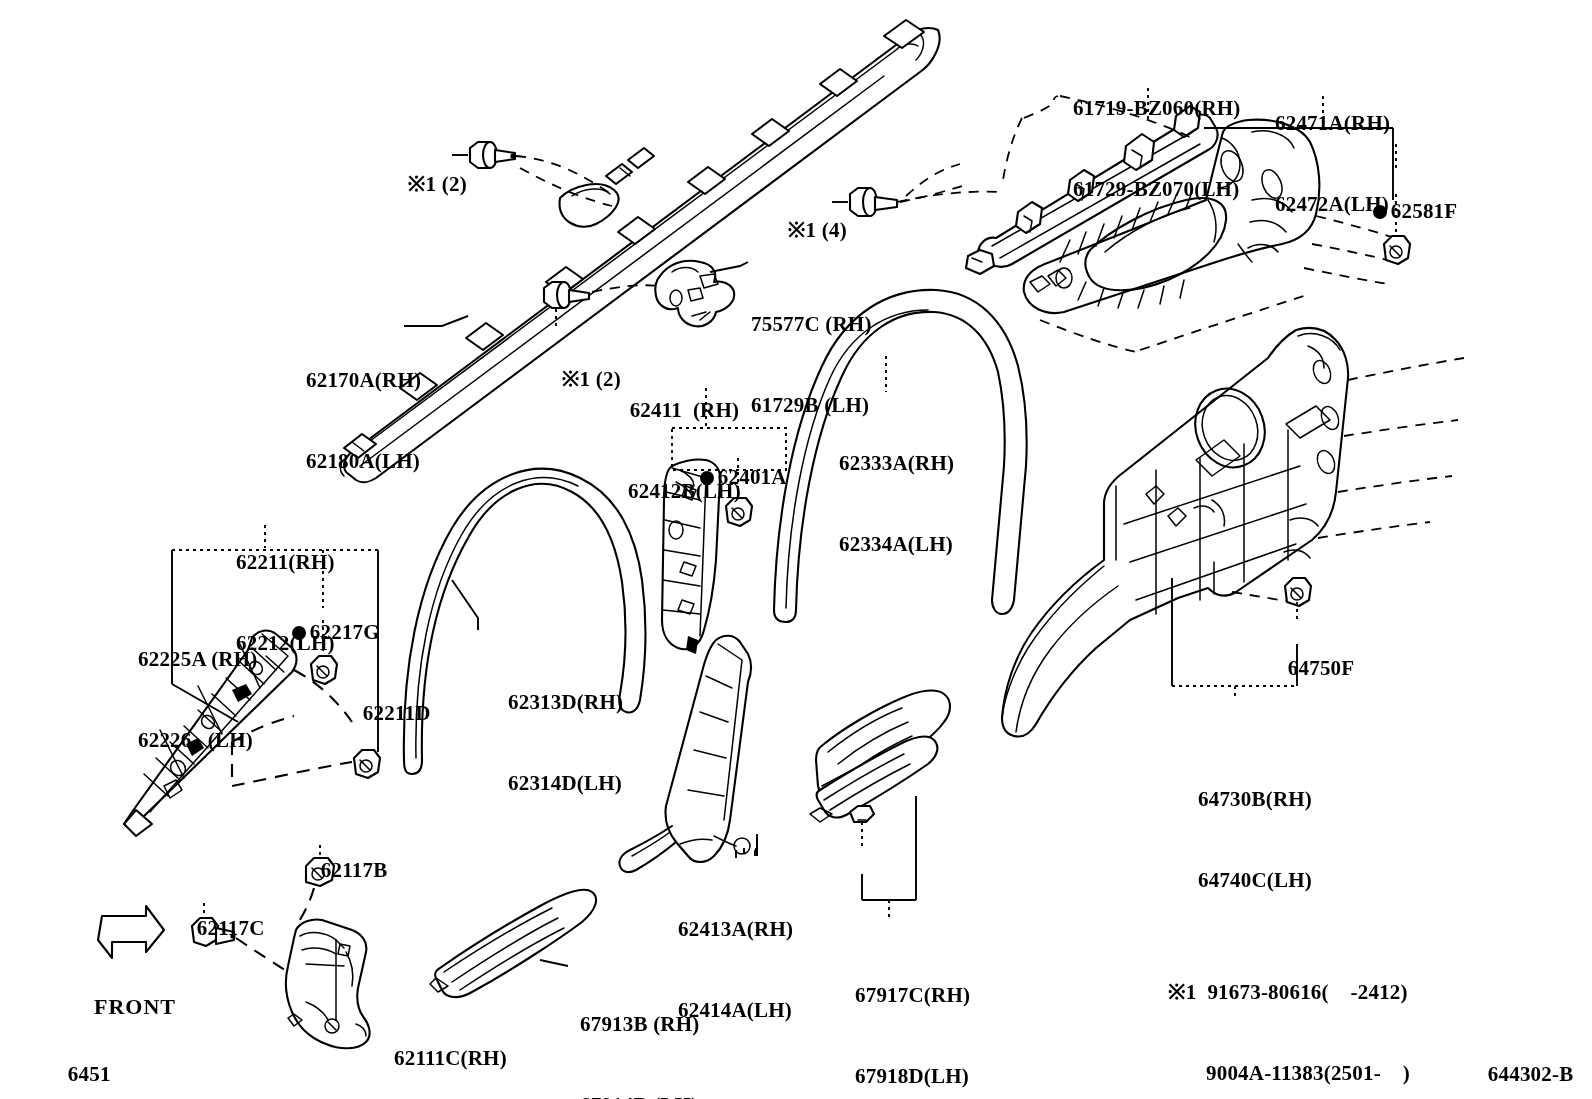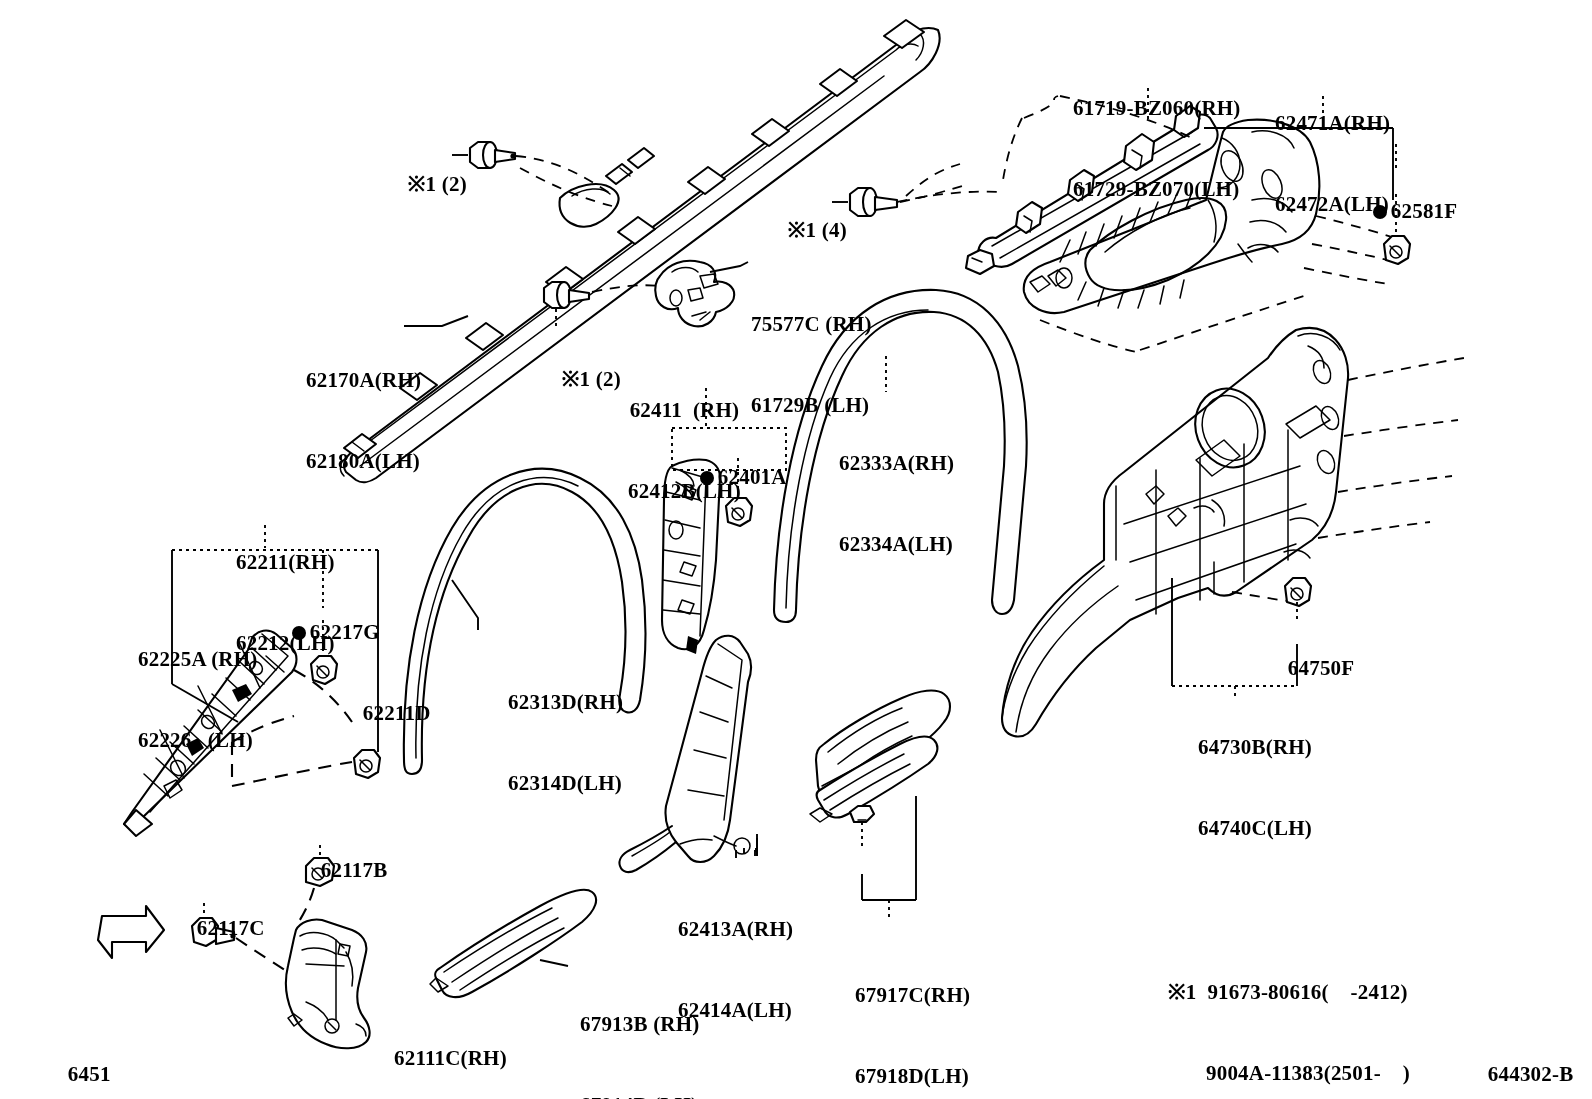--- a/index.html
+++ b/index.html
@@ -636,21 +636,21 @@
 
   <div class="lbl two" style="left:508px; top:635px;">
     <div>62313D(RH)</div>
     <div>62314D(LH)</div>
   </div>
 
   <div class="lbl" style="left:1266px; top:629px;text-align:right;">
     <span>64750F</span>
   </div>
 
-  <div class="lbl two" style="left:1198px; top:680px;">
+  <div class="lbl two" style="left:1198px; top:732px;">
     <div>64730B(RH)</div>
     <div>64740C(LH)</div>
   </div>
 
   <div class="lbl two" style="left:678px; top:862px;">
     <div>62413A(RH)</div>
     <div>62414A(LH)</div>
   </div>
 
 
@@ -670,20 +670,23 @@
   <div class="lbl two" style="left:580px; top:957px;">
     <div>67913B (RH)</div>
     <div>67914B (LH)</div>
   </div>
 
   <div class="lbl two" style="left:394px; top:991px;">
     <div>62111C(RH)</div>
     
   </div>
 
+  <div class="lbl front" style="left:68px; top:968px;">
+    <span>FRONT</span>
+  </div>
 
   <div class="lbl two" style="left:1168px; top:925px;">
     <div>※1  91673-80616(    -2412)</div>
     <div style="padding-left:38px;">9004A-11383(2501-    )</div>
   </div>
 
   <div class="lbl foot" style="left:46px; top:1035px;">
     <span>6451</span>
   </div>
 

